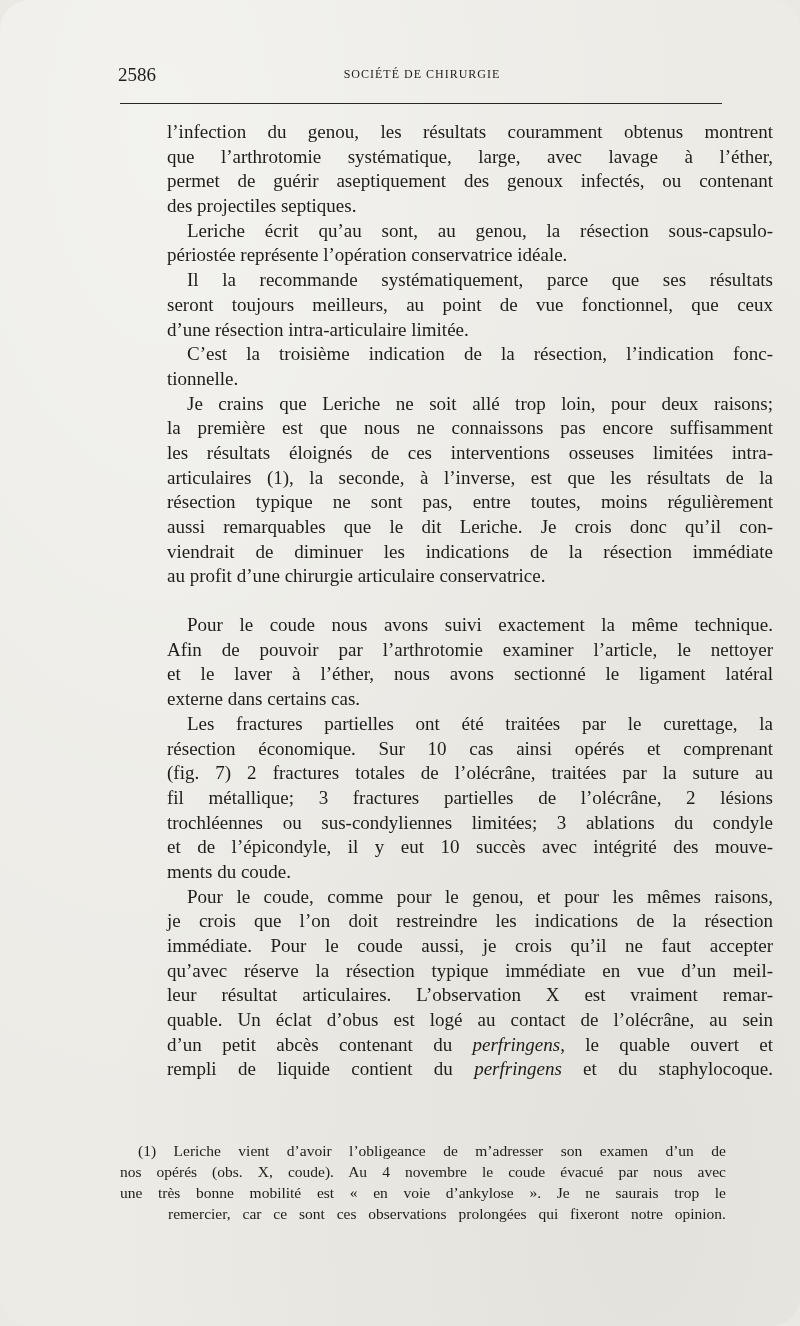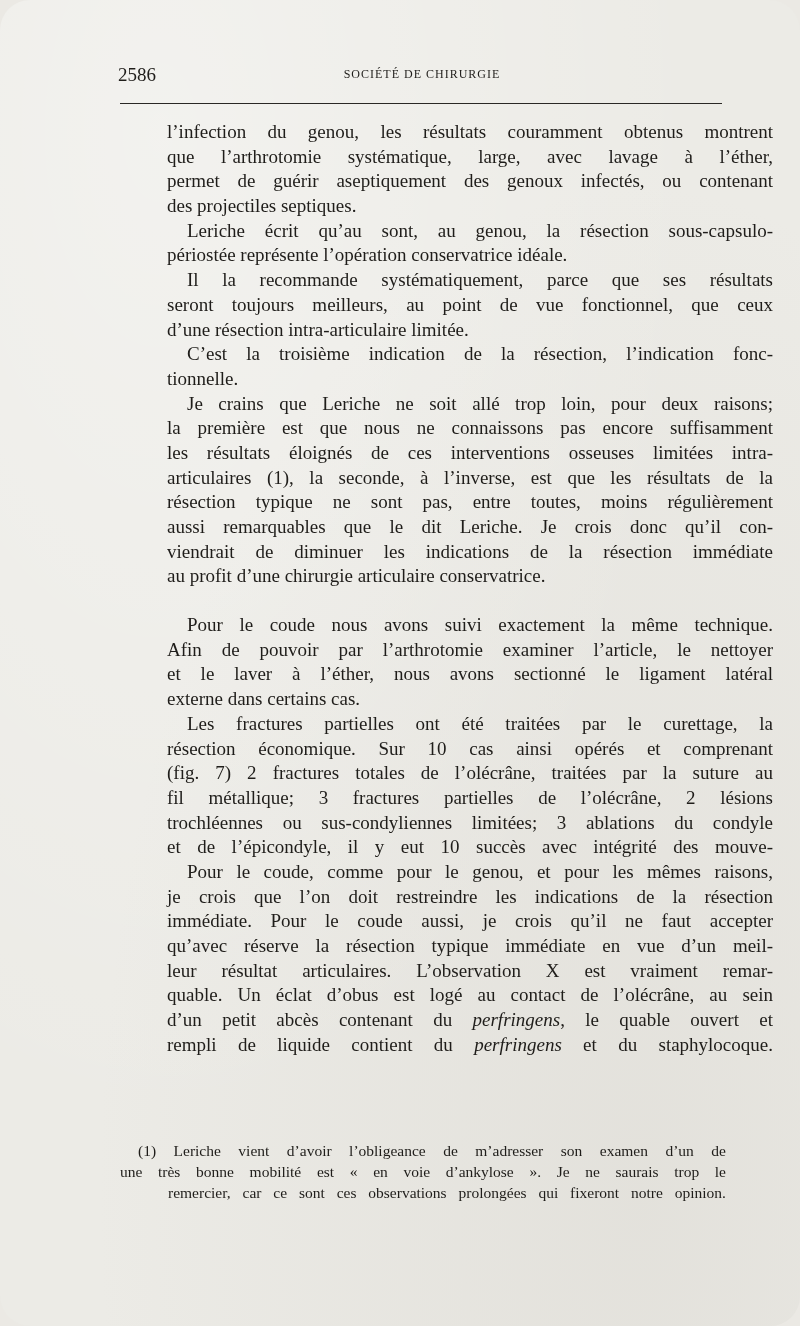--- a/index.html
+++ b/index.html
@@ -146,30 +146,32 @@
     <div class="line">Afin de pouvoir par l’arthrotomie examiner l’article, le nettoyer</div>
     <div class="line">et le laver à l’éther, nous avons sectionné le ligament latéral</div>
     <div class="line last">externe dans certains cas.</div>
 
     <div class="line indent">Les fractures partielles ont été traitées par le curettage, la</div>
     <div class="line">résection économique. Sur 10 cas ainsi opérés et comprenant</div>
     <div class="line">(fig. 7) 2 fractures totales de l’olécrâne, traitées par la suture au</div>
     <div class="line">fil métallique; 3 fractures partielles de l’olécrâne, 2 lésions</div>
     <div class="line">trochléennes ou sus-condyliennes limitées; 3 ablations du condyle</div>
     <div class="line">et de l’épicondyle, il y eut 10 succès avec intégrité des mouve-</div>
+    <div class="line last">ments du coude.</div>
 
     <div class="line indent">Pour le coude, comme pour le genou, et pour les mêmes raisons,</div>
     <div class="line">je crois que l’on doit restreindre les indications de la résection</div>
     <div class="line">immédiate. Pour le coude aussi, je crois qu’il ne faut accepter</div>
     <div class="line">qu’avec réserve la résection typique immédiate en vue d’un meil-</div>
     <div class="line">leur résultat articulaires. L’observation X est vraiment remar-</div>
     <div class="line">quable. Un éclat d’obus est logé au contact de l’olécrâne, au sein</div>
     <div class="line"><span>d’un petit abcès contenant du </span><em>perfringens</em><span>, le quable ouvert et</span></div>
     <div class="line"><span>rempli de liquide contient du </span><em>perfringens</em><span> et du staphylocoque.</span></div>
   </div>
 
   <div class="footnote-block">
     <div class="fline indent">(1) Leriche vient d’avoir l’obligeance de m’adresser son examen d’un de</div>
+    <div class="fline">nos opérés (obs. X, coude). Au 4 novembre le coude évacué par nous avec</div>
     <div class="fline">une très bonne mobilité est « en voie d’ankylose ». Je ne saurais trop le</div>
     <div class="fline last">remercier, car ce sont ces observations prolongées qui fixeront notre opinion.</div>
   </div>
 
 </div>
 
 </body></html>

